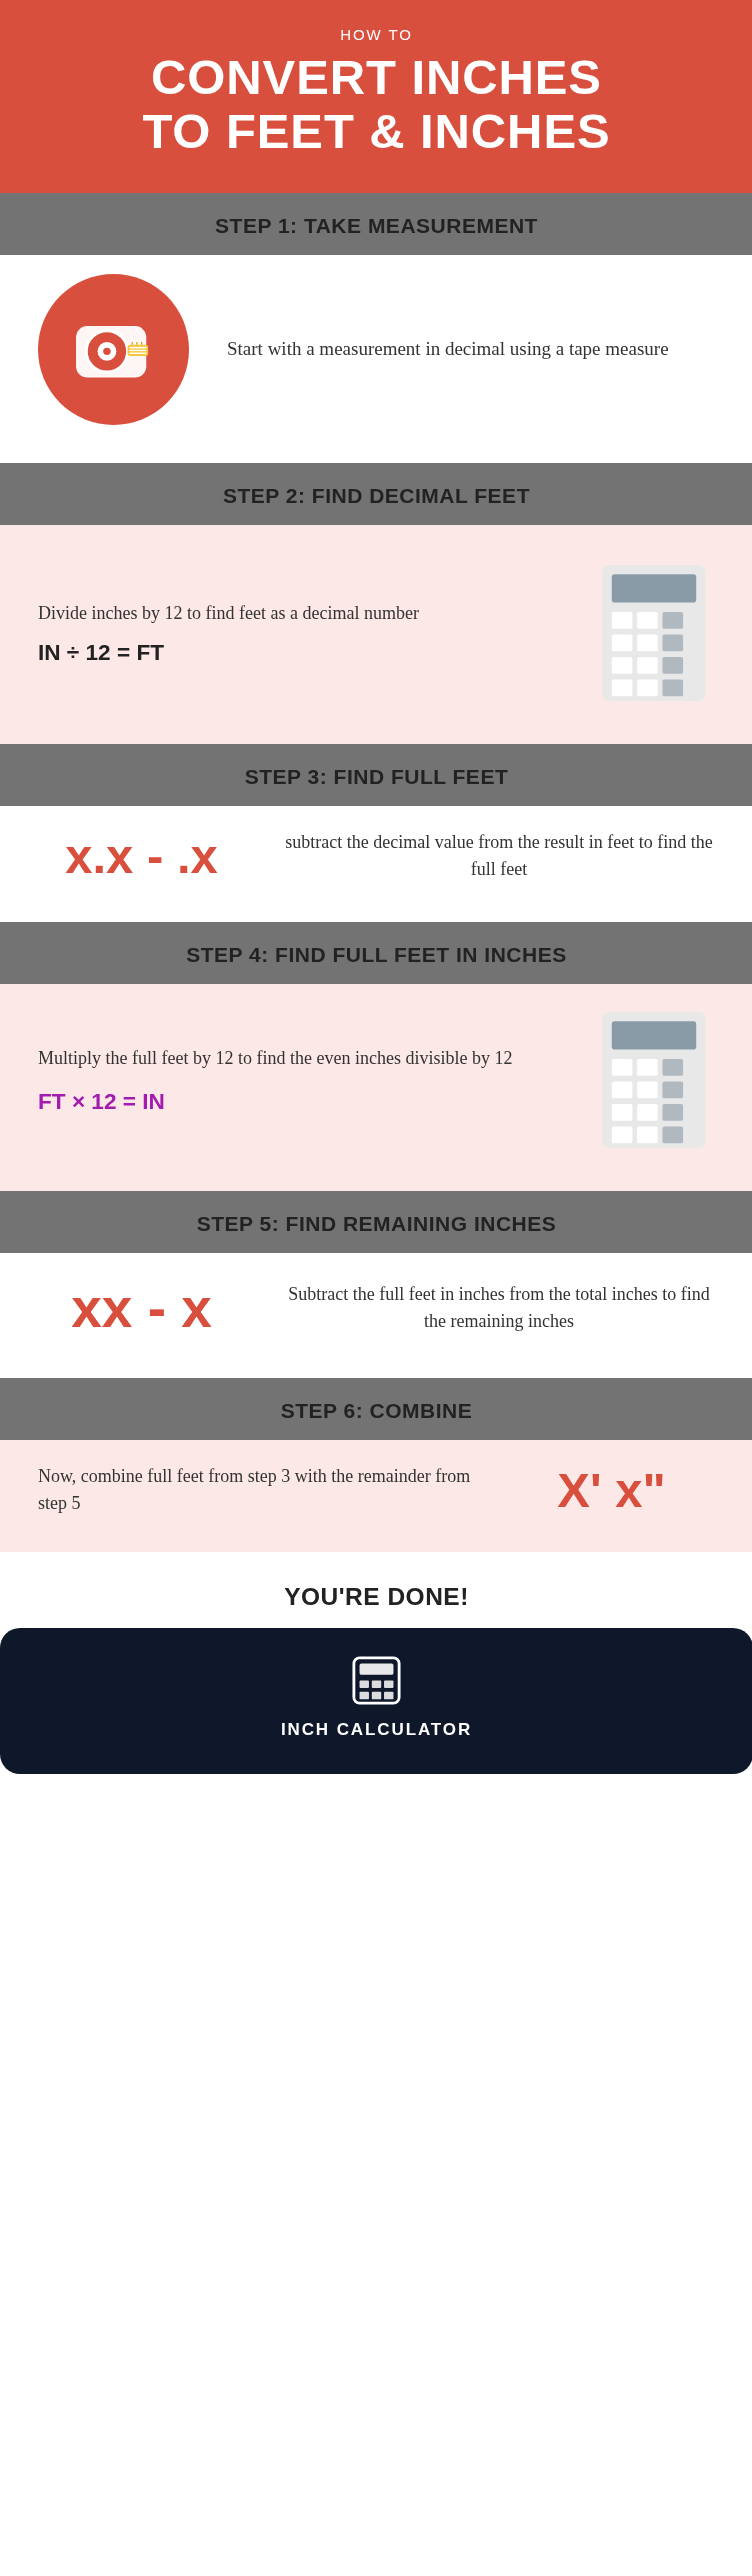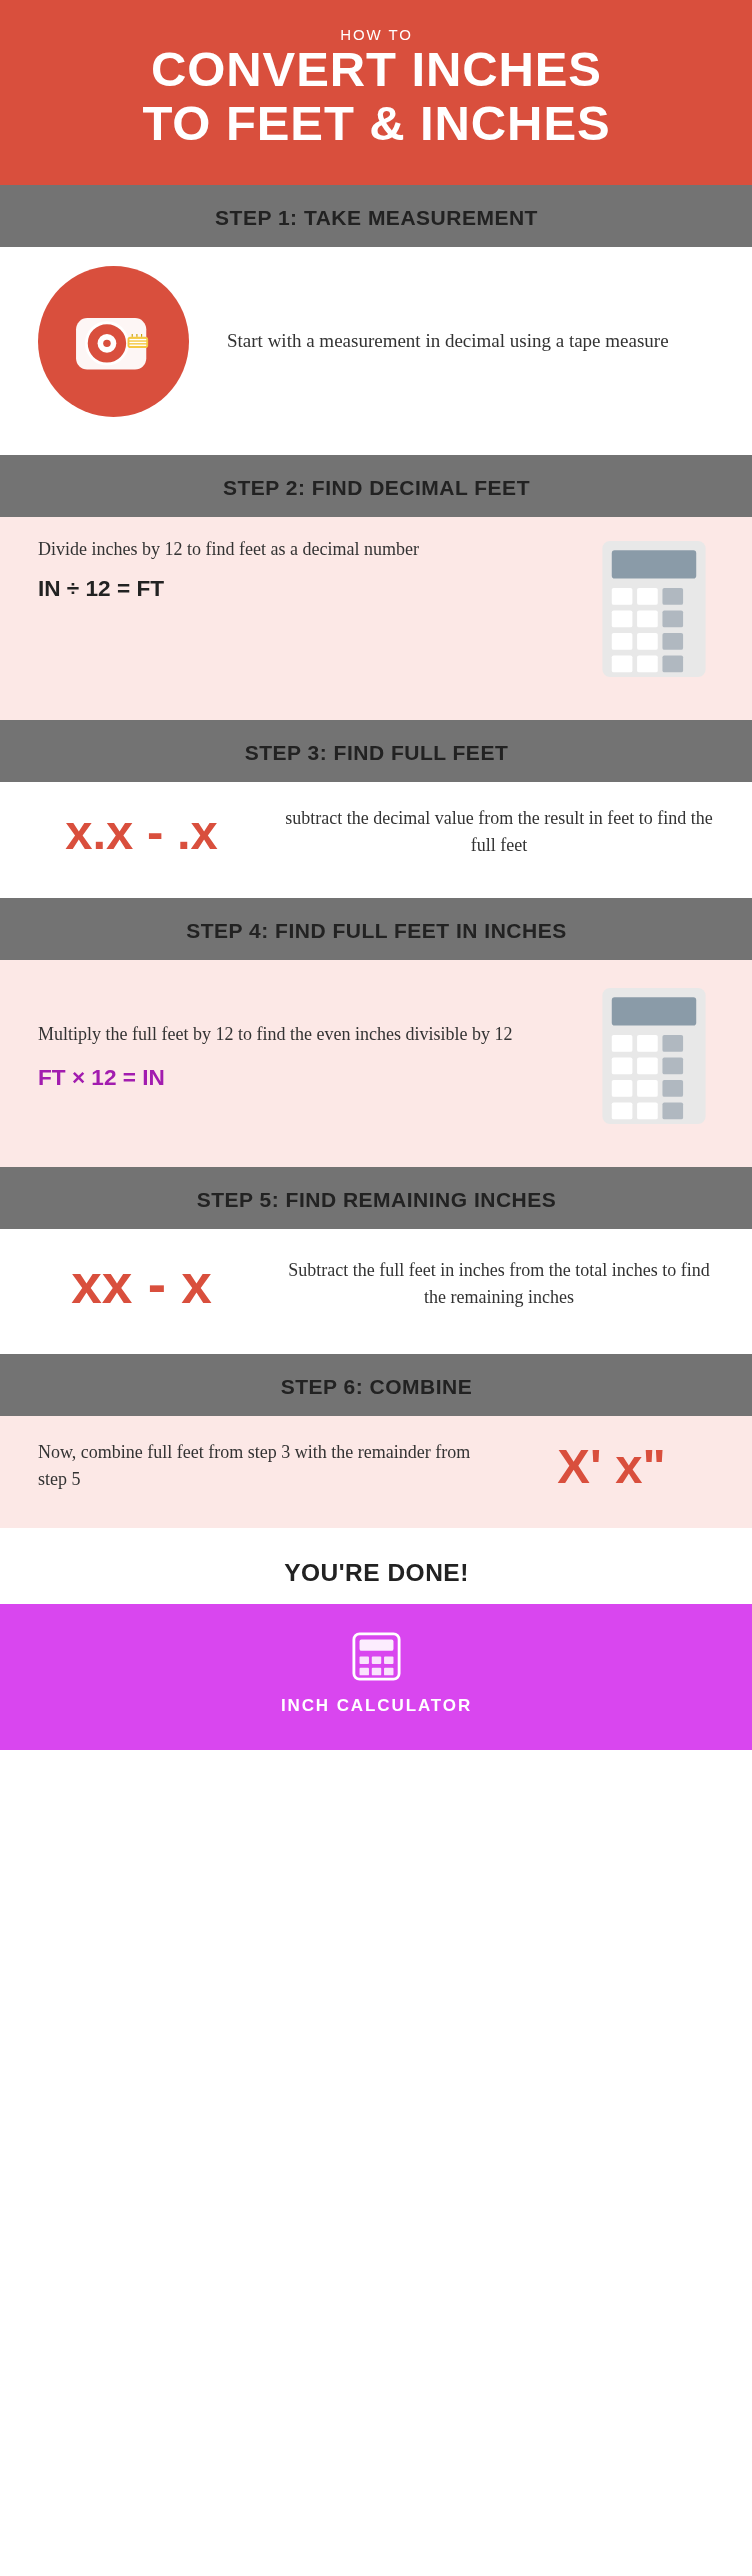--- a/index.html
+++ b/index.html
@@ -15,21 +15,21 @@
       background-color: #d94f3d;
       color: #fff;
       text-align: center;
       padding: 26px 56px 34px;
     }
     .header-subtitle {
       font-size: 15px;
       font-weight: normal;
       letter-spacing: 1.9px;
       text-transform: uppercase;
-      margin-bottom: 0;
+      margin-bottom: 8px;
       font-family: Arial, sans-serif;
     }
     .header-title {
       font-size: 49px;
       font-weight: 900;
       text-transform: uppercase;
       line-height: 1.1;
       font-family: Arial, sans-serif;
       letter-spacing: 0.9px;
     }
@@ -72,21 +72,22 @@
     .step1-text {
       font-size: 19px;
       color: #333;
       line-height: 1.5;
       text-align: center;
     }
 
     
     .step2-content {
       display: flex;
-      padding: 19px 38px 34px;
+      align-items: center;
+      padding: 35px 38px 34px;
       gap: 15px;
     }
     .step2-text {
       flex: 1;
       font-size: 18px;
       color: #333;
       line-height: 1.5;
       margin-right: 28px;
     }
     .step2-formula {
@@ -220,24 +221,25 @@
     }
     .done-text {
       font-size: 19px;
       color: #333;
       line-height: 1.5;
       text-align: center;
     }
 
     
     .footer {
-      background-color: #d946ef;
+      background-color: #0f172a;
       color: #fff;
       text-align: center;
       padding: 28px 19px 34px;
+      border-radius: 20px;
     }
     .footer-logo-text {
       font-size: 17px;
       font-weight: 700;
       letter-spacing: 1.9px;
       text-transform: uppercase;
       font-family: Arial, sans-serif;
       margin-top: 11.3px;
     }
 

